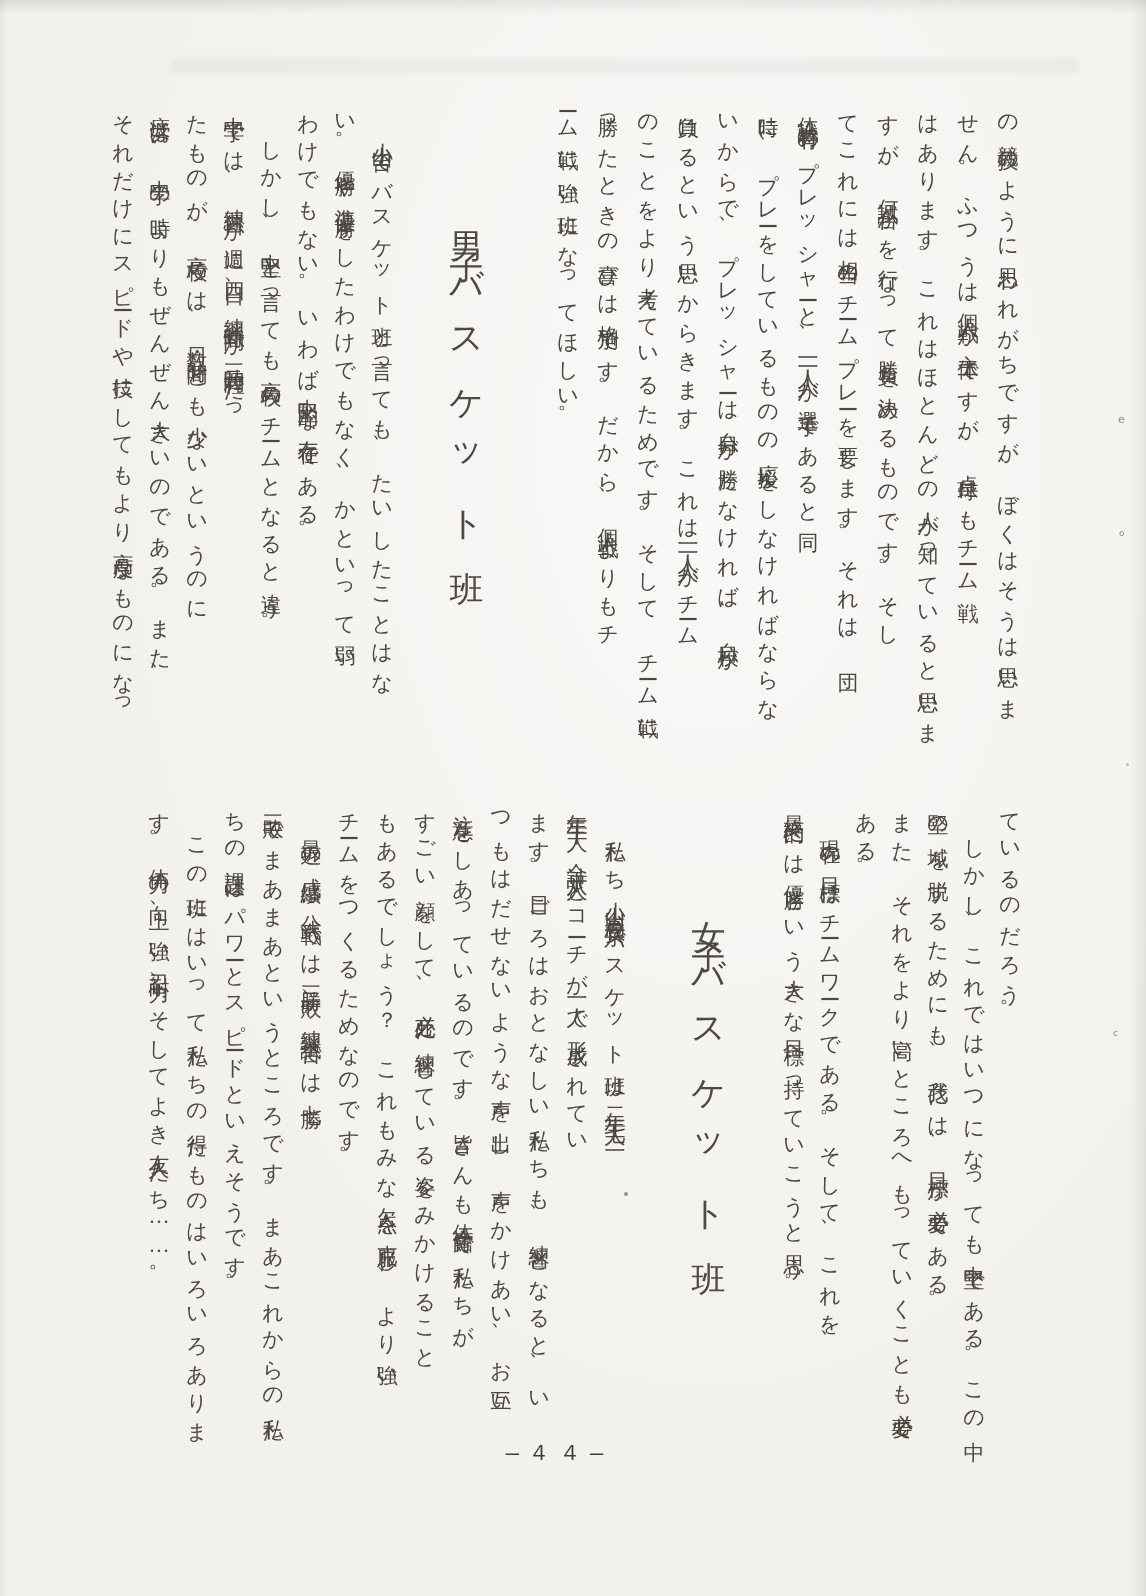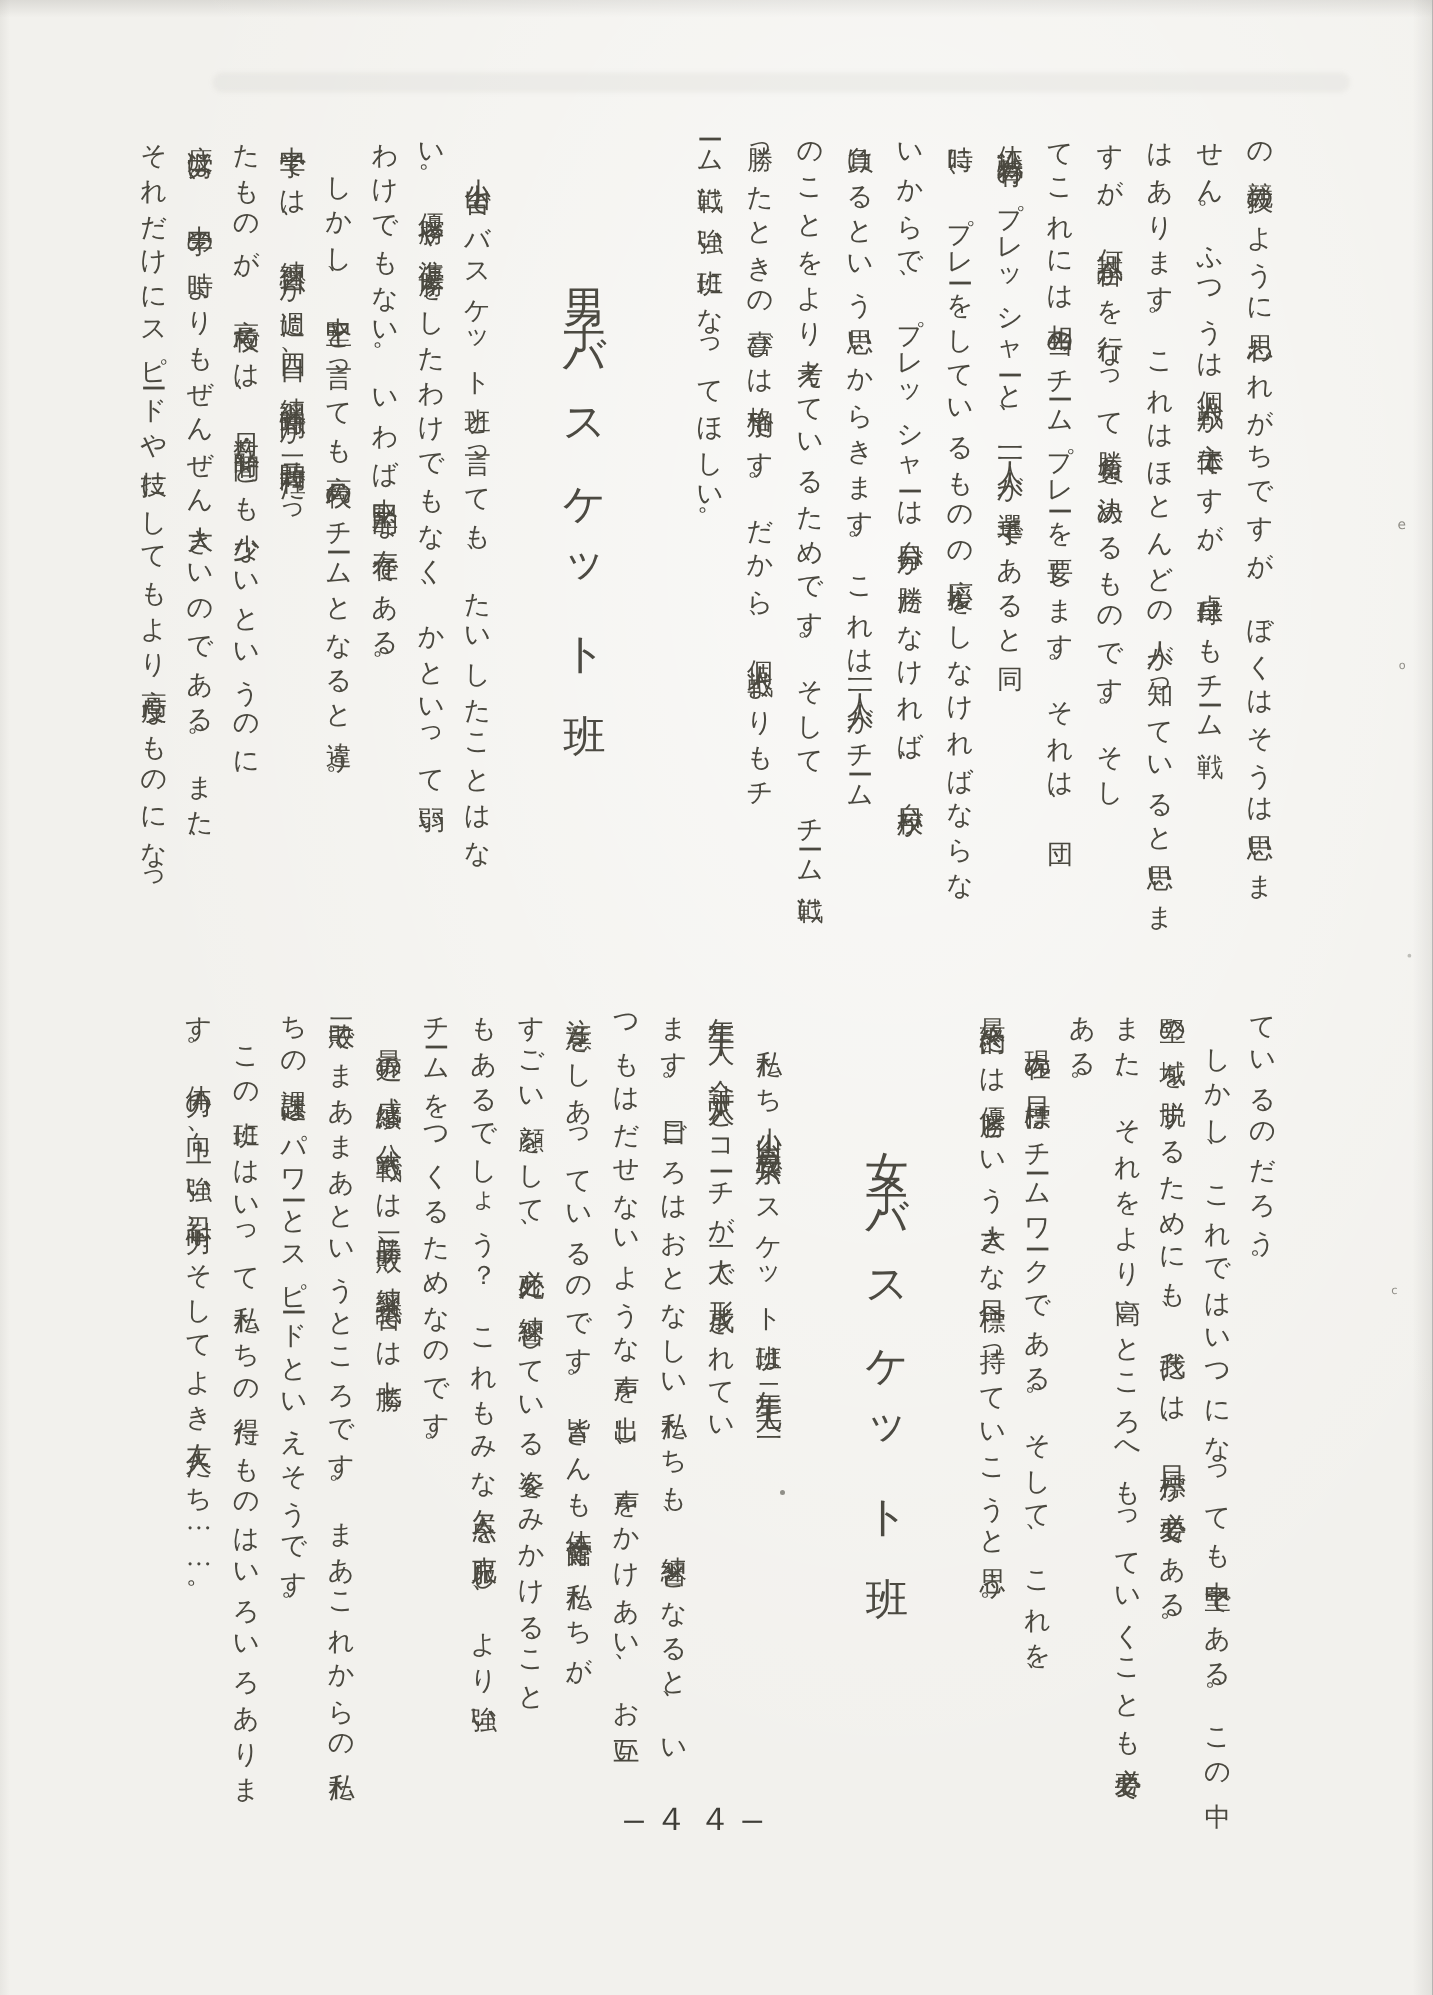--- a/index.html
+++ b/index.html
@@ -48,21 +48,21 @@
     color:#4c4a42;
   }
   .heading-boys{padding-top:104px;margin-right:56px;margin-left:40px;}
   .heading-girls{padding-top:96px;margin-right:42px;margin-left:48px;}
   
   .footer{
     position:absolute;
     top:1438px;left:0;right:28px;
     text-align:center;
     font-family:"Liberation Mono","DejaVu Sans Mono",monospace;
-    font-size:26px;
+    font-size:22px;
     letter-spacing:9px;
     color:#3f3e38;
   }
   
   .ghost-band{
     position:absolute;
     top:58px;left:170px;width:910px;height:16px;
     background:rgba(125,123,116,0.07);
     filter:blur(2px);
     border-radius:8px;

